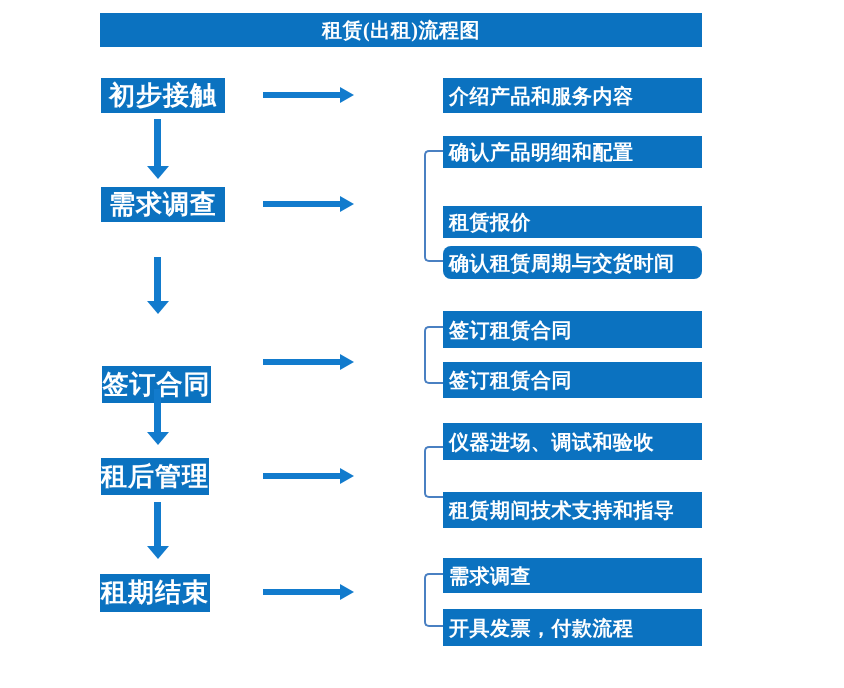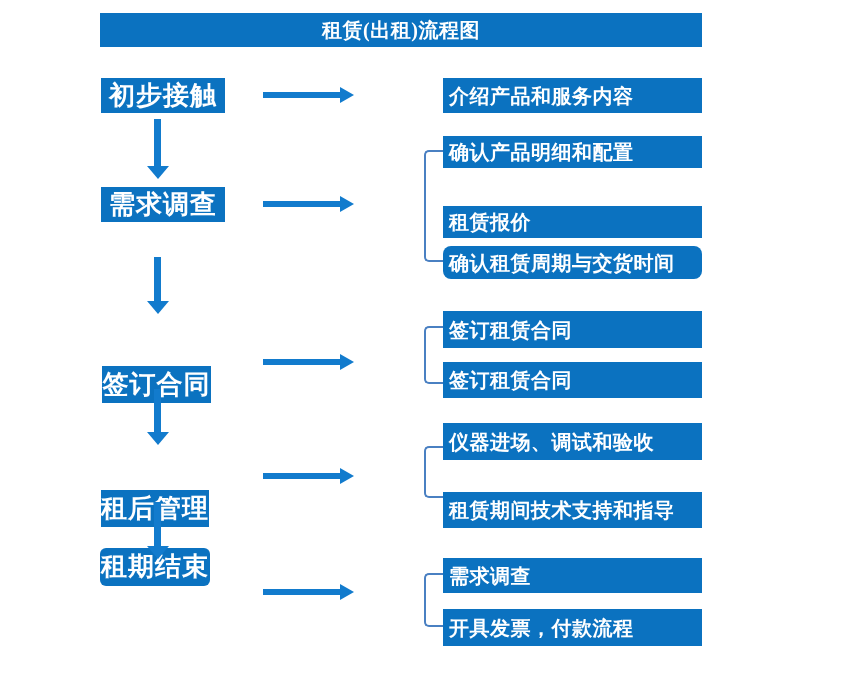--- a/index.html
+++ b/index.html
@@ -34,22 +34,22 @@
 </head>
 <body>
 
 <div class="canvas">
 
   <div class="box title">租赁(出租)流程图</div>
 
   <div class="box stage" style="left:101px;top:78px;width:124px;height:35px;">初步接触</div>
   <div class="box stage" style="left:101px;top:187px;width:124px;height:35px;">需求调查</div>
   <div class="box stage" style="left:102px;top:344px;width:109px;height:37px;margin-top:22px;">签订合同</div>
-  <div class="box stage" style="left:101px;top:458px;width:108px;height:37px;margin-top:32px;">租后管理</div>
-  <div class="box stage" style="left:100px;top:548px;width:110px;height:38px;border-radius:6px;">租期结束</div>
+  <div class="box stage" style="left:101px;top:458px;width:108px;height:37px;">租后管理</div>
+  <div class="box stage" style="left:100px;top:574px;width:110px;height:38px;">租期结束</div>
 
   <div class="varrow" style="left:147px;top:119px;height:60px;">
     <span class="vshaft"></span>
     <span class="vhead"></span>
   </div>
   <div class="varrow" style="left:147px;top:257px;height:57px;">
     <span class="vshaft"></span>
     <span class="vhead"></span>
   </div>
   <div class="varrow" style="left:147px;top:389px;height:56px;">

